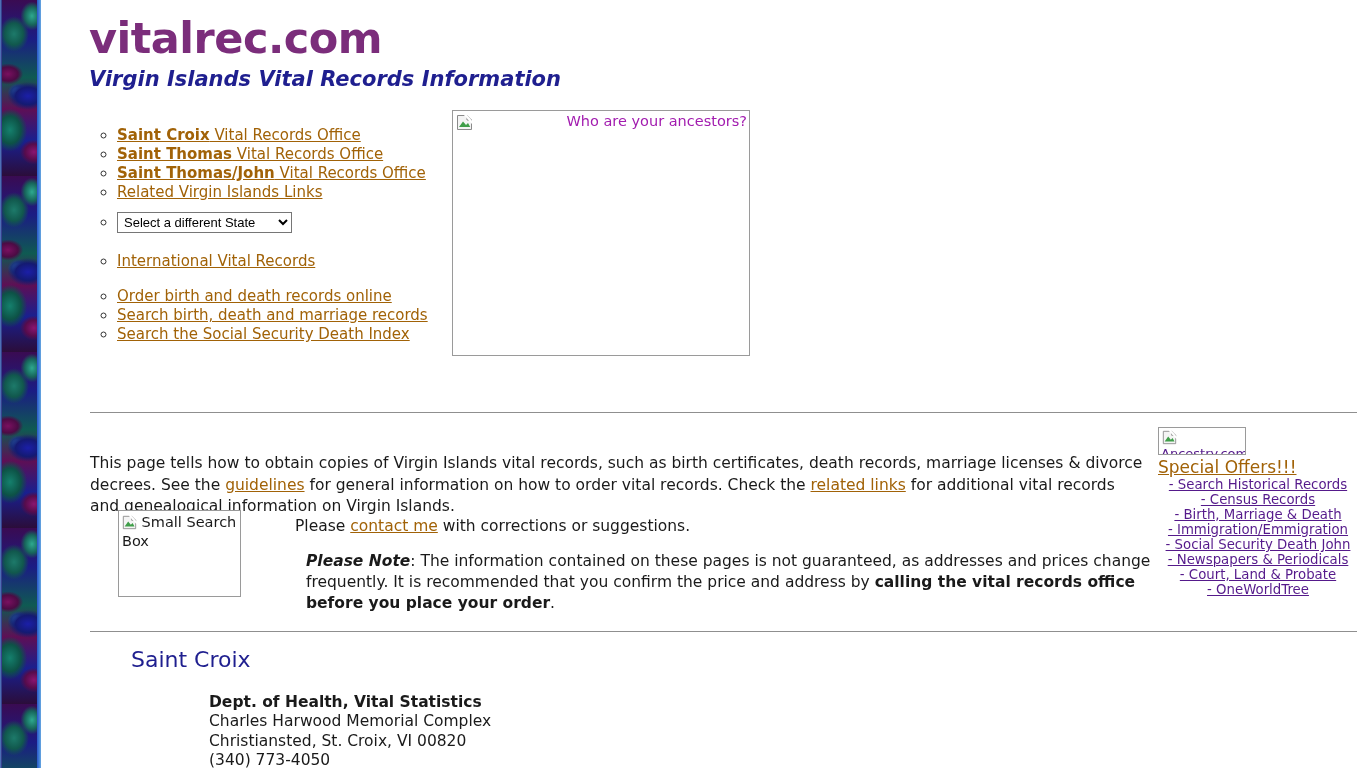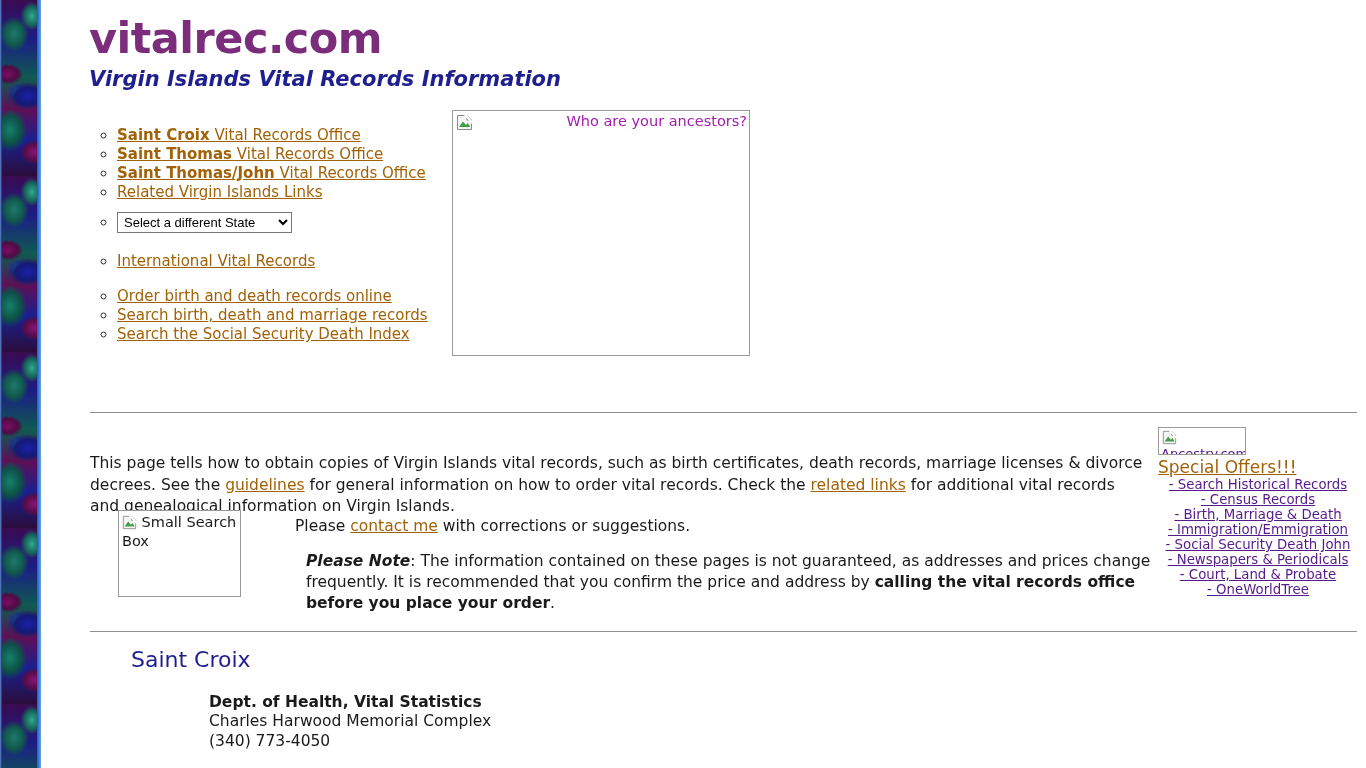--- a/index.html
+++ b/index.html
@@ -371,16 +371,17 @@
     <a class="offer-link">- Court, Land &amp; Probate</a>
     <a class="offer-link">- OneWorldTree</a>
   </div>
 
   <hr class="rule rule2">
 
   <h2 class="sc-heading">Saint Croix</h2>
   <div class="sc-addr">
     <div class="org">Dept. of Health, Vital Statistics</div>
     <div>Charles Harwood Memorial Complex</div>
+    <div>Christiansted, St. Croix, VI 00820</div>
     <div>(340) 773-4050</div>
   </div>
 
 </div>
 
 </body></html>

